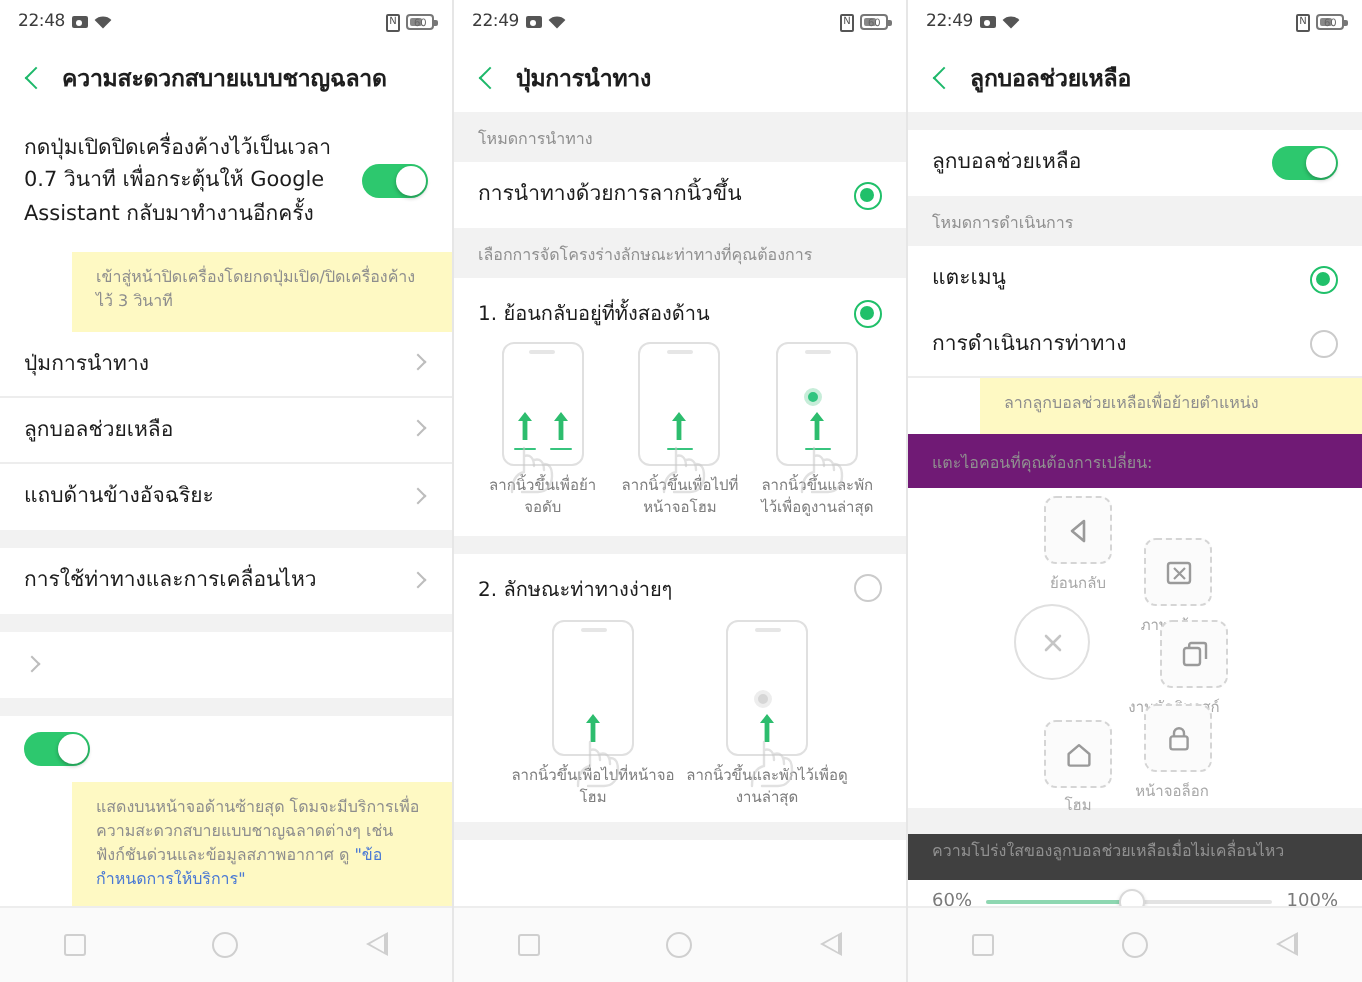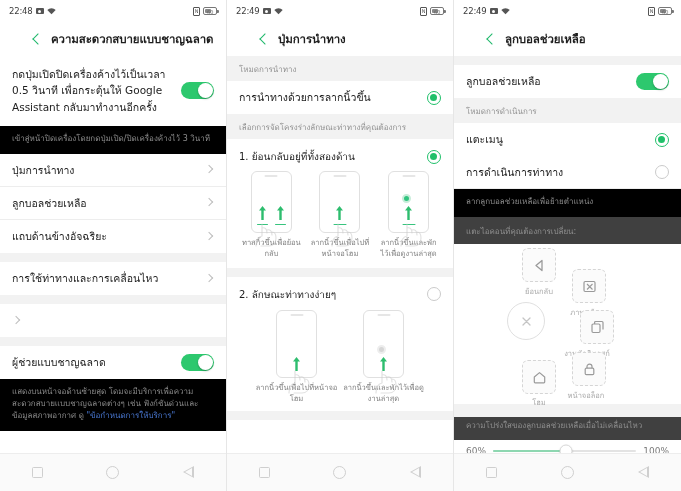--- a/index.html
+++ b/index.html
@@ -45,21 +45,20 @@
      width: 1.5px; height: 3px; background: #777; border-radius: 0 1px 1px 0; }
   .ic-batt i { display: block; height: 100%; width: 62%; background: #888; border-radius: 1px; }
   .batt-num { font-size: 5px; color: #666; position: absolute; left: 3px; top: 0.5px; }
 
   
   .titlebar {
     height: 34px; flex: 0 0 34px;
     display: flex; align-items: center;
     padding: 0 10px;
     background: #ffffff;
-    margin-left: 20px;
   }
   .back-chevron {
     width: 14px; height: 14px; position: relative; flex: 0 0 14px; margin-right: 7px;
   }
   .back-chevron:before {
     content: ""; position: absolute; left: 4px; top: 2.5px;
     width: 7px; height: 7px;
     border-left: 1.6px solid #1db86a; border-bottom: 1.6px solid #1db86a;
     transform: rotate(45deg);
   }
@@ -108,30 +107,30 @@
     border: 1.3px solid #cbcbcb; flex: 0 0 14px; position: relative; background: #fff;
   }
   .radio.on { border-color: #20c06a; }
   .radio.on:after {
     content: ""; position: absolute; width: 7px; height: 7px; border-radius: 50%;
     background: #20c06a; left: 2.2px; top: 2.2px;
   }
 
   
   .desc {
-    padding: 7px 12px 9px 12px; background: #000000;
-    font-size: 8px; color: #8e8e8e; line-height: 1.5;
+    padding: 7px 12px 9px 12px; background: #fef9c3;
+    font-size: 8px; color: #8e8e8e; line-height: 1.5; margin-left: 36px;
   }
   .link { color: #4a79d4; }
   .section-head {
     padding: 7px 12px 5px 12px; background: #f2f2f2;
     font-size: 8px; color: #909090;
   }
   .section-head-w {
-    padding: 8px 12px 6px 12px; background: #404040;
+    padding: 8px 12px 6px 12px; background: #701a75;
     font-size: 8px; color: #909090;
   }
 
   
   .hero-row {
     display: flex; align-items: center; padding: 10px 12px 11px 12px; background: #fff;
   }
   .hero-text { flex: 1 1 auto; font-size: 10.5px; color: #1c1c1c; line-height: 1.55; padding-right: 8px; }
 
   
@@ -257,21 +256,21 @@
       </div>
     </div>
 
     <div class="titlebar">
       <div class="back-chevron"></div>
       <div class="title-text">ความสะดวกสบายแบบชาญฉลาด</div>
     </div>
 
     <div class="content">
       <div class="hero-row">
-        <div class="hero-text">กดปุ่มเปิดปิดเครื่องค้างไว้เป็นเวลา 0.5 วินาที เพื่อกระตุ้นให้ Google Assistant กลับมาทำงานอีกครั้ง</div>
+        <div class="hero-text">กดปุ่มเปิดปิดเครื่องค้างไว้เป็นเวลา 0.7 วินาที เพื่อกระตุ้นให้ Google Assistant กลับมาทำงานอีกครั้ง</div>
         <div class="toggle">
             <div class="knob"></div>
           </div>
       </div>
       <div class="desc">เข้าสู่หน้าปิดเครื่องโดยกดปุ่มเปิด/ปิดเครื่องค้างไว้ 3 วินาที</div>
 
       <div class="row">
         <div class="row-label">ปุ่มการนำทาง</div>
         <div class="chev"></div>
       </div>
@@ -293,21 +292,20 @@
 
       <div class="gap"></div>
 
       <div class="row noborder">
         <div class="chev"></div>
       </div>
 
       <div class="gap"></div>
 
       <div class="row noborder">
-        <div class="row-label">ผู้ช่วยแบบชาญฉลาด</div>
         <div class="toggle">
             <div class="knob"></div>
           </div>
       </div>
 
       <div class="desc" style="min-height:52px;">
         <span>แสดงบนหน้าจอด้านซ้ายสุด โดมจะมีบริการเพื่อความสะดวกสบายแบบชาญฉลาดต่างๆ เช่น ฟังก์ชันด่วนและข้อมูลสภาพอากาศ ดู </span><span class="link">"ข้อกำหนดการให้บริการ"</span>
       </div>
     </div>
 
@@ -374,21 +372,21 @@
                 <svg width="7" height="14" viewBox="0 0 7 14">
                     <path d="M3.5 0 L7 4.5 H4.7 V14 H2.3 V4.5 H0 Z" fill="#2dbd6e"></path>
                   </svg>
               </div>
               <div class="hand" style="left:1px;bottom:-16px;">
                 <svg width="26" height="26" viewBox="0 0 26 26">
                     <path d="M9 2 L9 14 M9 14 C5 15 3 18 3 24 M9 6 C12 5 14 7 14 11 M14 8 C17 7 19 9 19 13 M19 10 C22 10 23 12 23 16 C23 21 20 24 16 24 L8 24" fill="none" stroke="#c9c9c9" stroke-width="1.2" stroke-linecap="round"></path>
                   </svg>
               </div>
             </div>
-            <div class="cap">ทาสกิ้วขึ้นเพื่อย้อนกลับ</div>
+            <div class="cap">ลากนิ้วขึ้นเพื่อย้าจอดับ</div>
           </div>
 
           <div class="phone-item">
             <div class="phone">
               <div class="notch"></div>
               <div class="barline" style="left:50%;transform:translateX(-50%);width:13px;"></div>
               <div class="arrow-up" style="left:50%;margin-left:-3.5px;bottom:12px;">
                 <svg width="7" height="14" viewBox="0 0 7 14">
                     <path d="M3.5 0 L7 4.5 H4.7 V14 H2.3 V4.5 H0 Z" fill="#2dbd6e"></path>
                   </svg>

